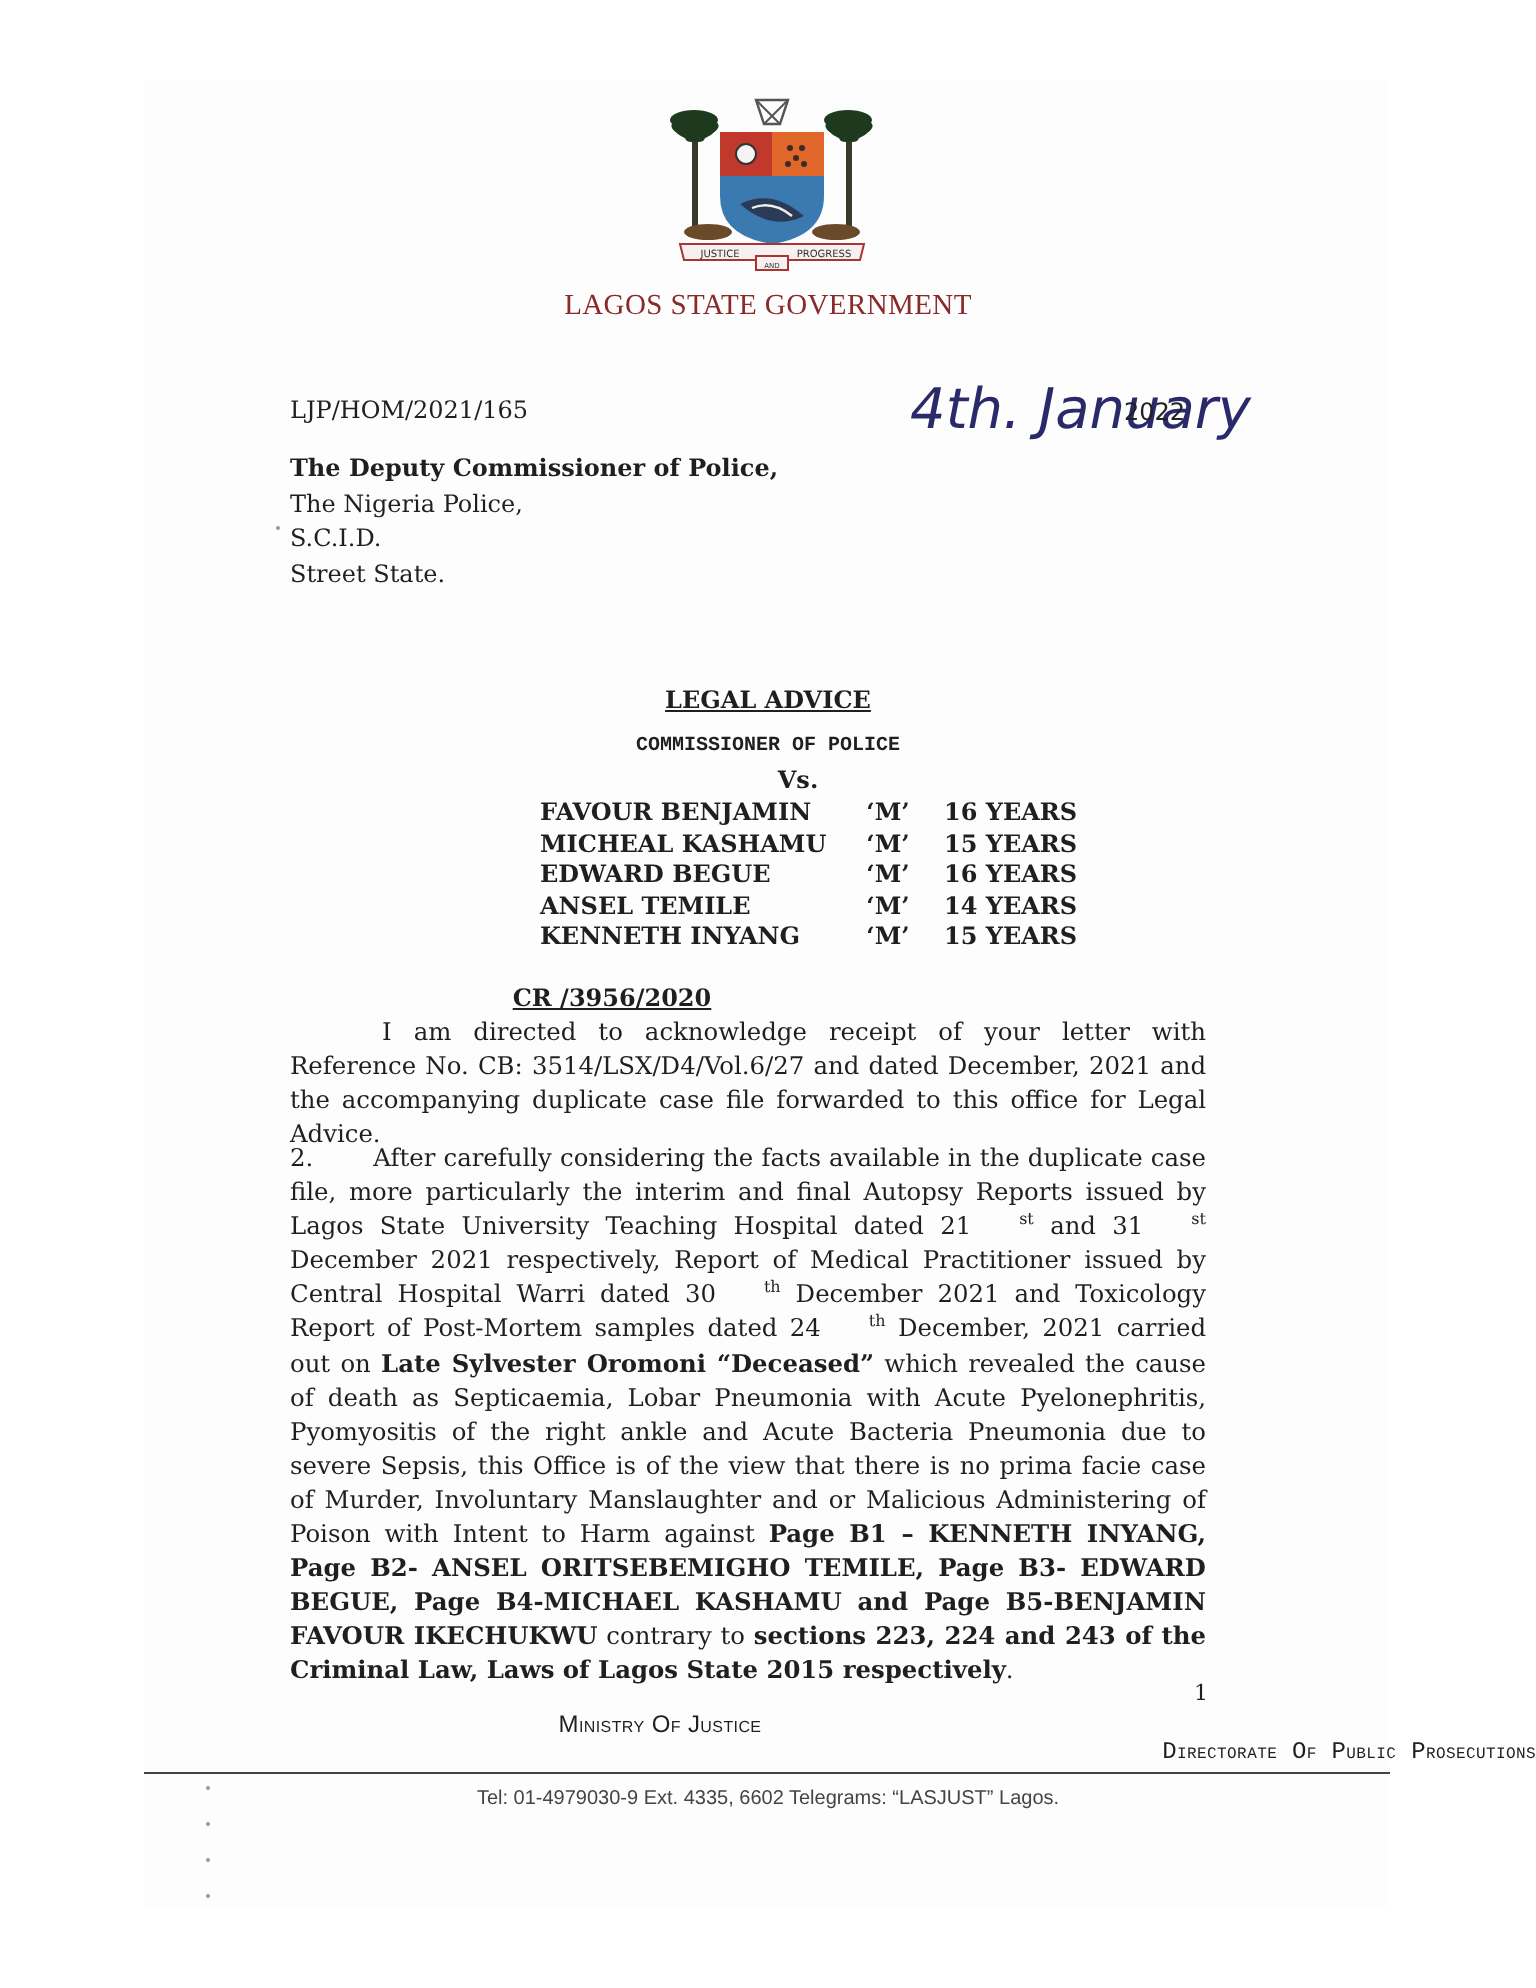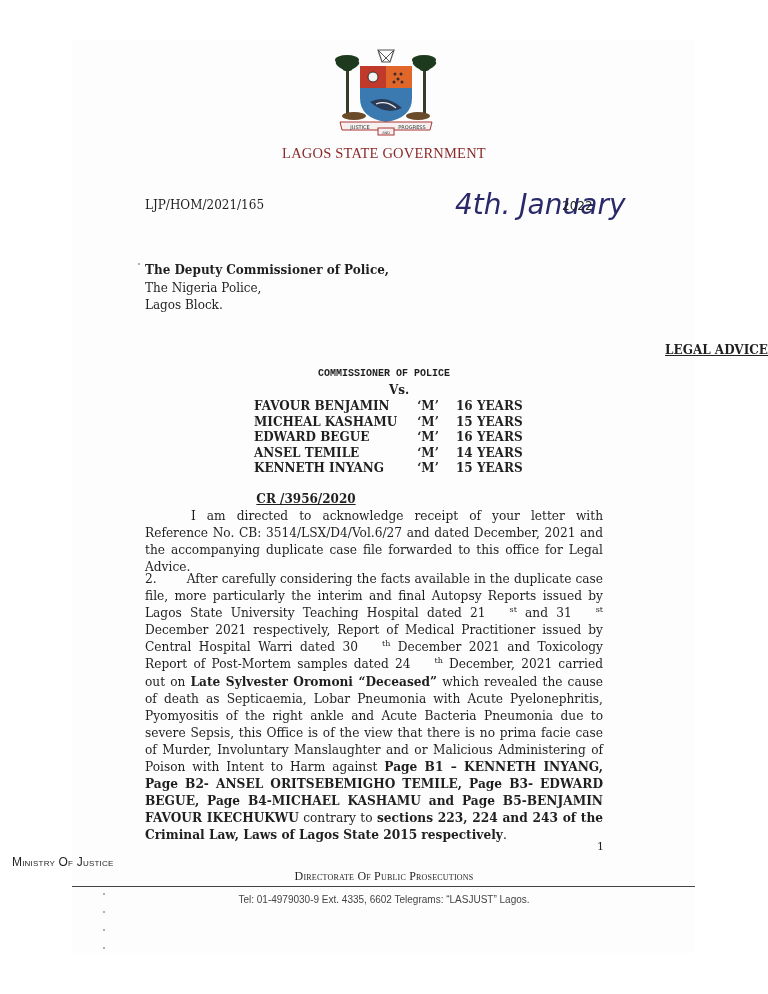--- a/index.html
+++ b/index.html
@@ -4,39 +4,39 @@
   <style>
     html, body { margin: 0; padding: 0; background: #ffffff; }
     body { width: 768px; height: 994px; position: relative; overflow: hidden; font-family: "DejaVu Serif", serif; color: #1f1f1f; }
     .page { position: absolute; left: 72px; top: 40px; width: 623px; height: 913px; background: #fdfdfd; }
     .crest { position: absolute; left: 334px; top: 46px; width: 104px; height: 92px; }
     .gov-title { position: absolute; left: 0; width: 768px; top: 145px; text-align: center; font-family: "Liberation Serif", serif; font-size: 14.5px; color: #8a2a2a; letter-spacing: 0.2px; }
     .ref { position: absolute; left: 145px; top: 198px; font-family: "DejaVu Serif", serif; font-size: 12px; }
     .date-hand { position: absolute; left: 455px; top: 188px; font-family: "DejaVu Sans", sans-serif; font-size: 28px; font-style: italic; color: #2a2a6a; font-weight: 300; }
     .date-year { position: absolute; left: 562px; top: 199px; font-family: "DejaVu Sans", sans-serif; font-size: 12px; color: #222; }
     .addr { position: absolute; left: 145px; top: 226px; font-size: 12px; line-height: 17.5px; }
-    .addr .b { font-weight: bold; margin-top: 36px; }
-    .legal-title { position: absolute; left: 0; width: 768px; top: 343px; text-align: right; font-size: 12px; font-weight: bold; text-decoration: underline; }
+    .addr .b { font-weight: bold; }
+    .legal-title { position: absolute; left: 0; width: 768px; top: 343px; text-align: center; font-size: 12px; font-weight: bold; text-decoration: underline; }
     .cop { position: absolute; left: 0; width: 768px; top: 368px; text-align: center; font-size: 10px; font-weight: bold; font-family: Liberation Mono, monospace; }
     .vs { position: absolute; left: 0; width: 768px; top: 383px; text-align: center; font-size: 12px; font-weight: bold; padding-left: 15px; }
-    .accused { position: absolute; left: 254px; top: 399px; width: 270px; font-size: 12px; font-weight: bold; }
+    .accused { position: absolute; left: 270px; top: 399px; width: 270px; font-size: 12px; font-weight: bold; }
     .accused .row { display: flex; height: 15.6px; line-height: 15.6px; }
     .accused .name { width: 168px; }
     .accused .sex { width: 40px; }
     .accused .age { width: 70px; }
     .cr { position: absolute; left: 0; width: 612px; top: 492px; text-align: center; font-size: 12px; font-weight: bold; text-decoration: underline; }
     .para { position: absolute; left: 145px; width: 458px; font-size: 12.2px; line-height: 17.1px; text-align: justify; }
     .p1 { top: 508px; }
     .p2 { top: 571px; }
     .para .b { font-weight: bold; }
     .para sup { font-size: 8px; line-height: 0; padding-left: 24px; }
     .indent { display: inline-block; width: 46px; }
     .pnum { position: absolute; left: 597px; top: 840px; font-size: 11px; }
-    .footer-l1 { position: absolute; left: 0; width: 660px; top: 855px; text-align: left; font-family: "Liberation Sans", sans-serif; font-size: 12px; font-variant: small-caps; letter-spacing: 0.2px; padding-left: 12px; }
-    .footer-l2 { position: absolute; left: 0; width: 768px; top: 869px; text-align: center; font-family: Liberation Serif, serif; font-size: 12px; font-variant: small-caps; letter-spacing: 0.2px; }
+    .footer-l1 { position: absolute; left: 0; width: 660px; top: 855px; text-align: center; font-family: "Liberation Sans", sans-serif; font-size: 12px; font-variant: small-caps; letter-spacing: 0.2px; }
+    .footer-l2 { position: absolute; left: 0; width: 768px; top: 869px; text-align: right; font-family: Liberation Mono, monospace; font-size: 12px; font-variant: small-caps; letter-spacing: 0.2px; }
     .rule { position: absolute; left: 72px; width: 623px; top: 886px; height: 1px; background: #444; }
     .addr-foot { position: absolute; left: 0; width: 768px; top: 893px; text-align: center; font-family: "Liberation Sans", sans-serif; font-size: 10px; line-height: 13px; color: #444; }
     .dot { position: absolute; width: 2px; height: 2px; background: #999; border-radius: 1px; }
   </style>
 </head>
 <body>
 
 <div class="page"></div>
 
 <svg class="crest" viewBox="0 0 104 92">
@@ -81,21 +81,22 @@
 
 <div class="gov-title">LAGOS STATE GOVERNMENT</div>
 
 <div class="ref">LJP/HOM/2021/165</div>
 <div class="date-hand">4th. January</div>
 <div class="date-year">2022</div>
 
 <div class="addr">
   <div class="b">The Deputy Commissioner of Police,</div>
   <div>The Nigeria Police,</div>
-  <div>Lagos Block.</div>
+  <div>S.C.I.D.</div>
+  <div>Street State.</div>
 </div>
 
 <div class="legal-title">LEGAL ADVICE</div>
 <div class="cop">COMMISSIONER OF POLICE</div>
 <div class="vs">Vs.</div>
 
 <div class="accused">
   <div class="row">
     <span class="name">FAVOUR BENJAMIN</span>
     <span class="sex">‘M’</span>

